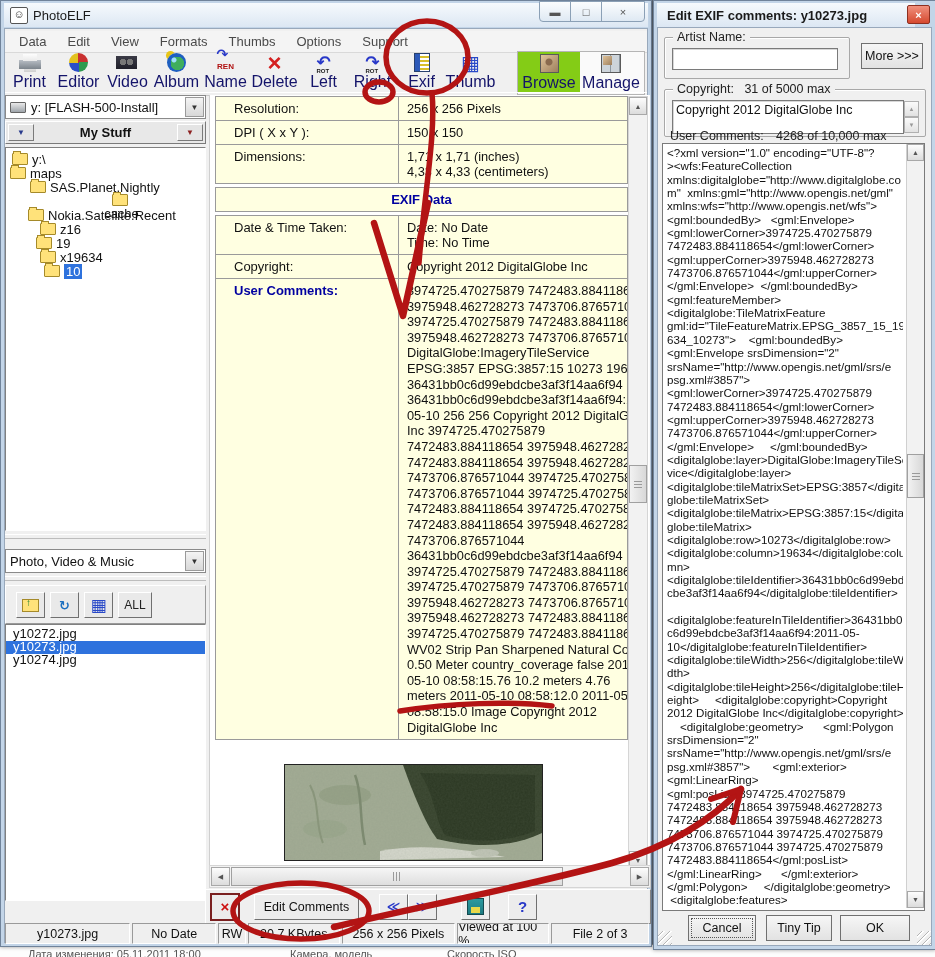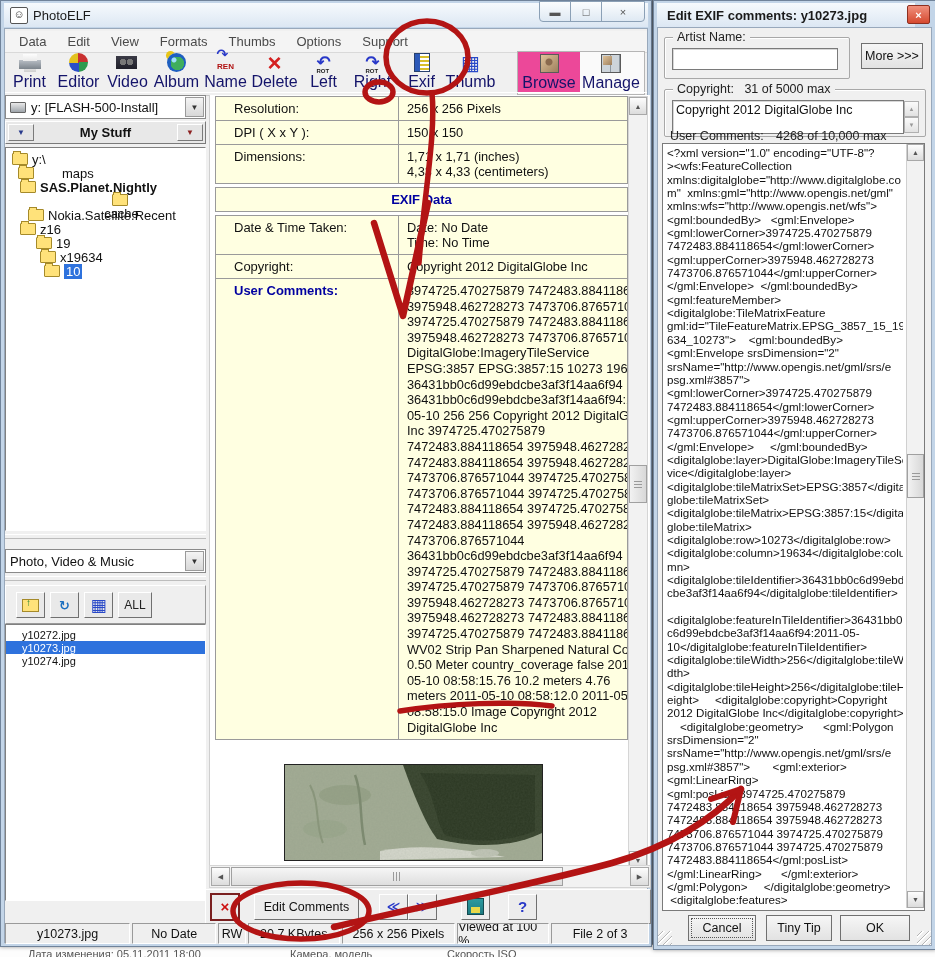--- a/index.html
+++ b/index.html
@@ -21,21 +21,21 @@
   .menubar{position:absolute;left:4px;top:30px;right:4px;height:21px;background:#f4f4f4;
            border-bottom:1px solid #d9d9d9;display:flex;align-items:center;gap:21px;padding-left:14px;color:#4a4a4a}
   .menuitem{cursor:default}
   .toolbar{position:absolute;left:4px;top:52px;width:505px;height:39px;display:flex}
   .tbtn{width:49px;height:38px;display:flex;flex-direction:column;align-items:center;justify-content:flex-start}
   .tblabel{font-size:16px;color:#14146a;margin-top:1px}
   .tbicon{width:24px;height:20px;position:relative;display:flex;align-items:center;justify-content:center}
   .toolgroup{position:absolute;left:516px;top:50px;width:126px;height:42px;border:1px solid #b5b5b5;
              background:#fafafa;display:flex}
   .toolgroup .tbtn{width:62px;padding-top:2px}
-  .toolgroup .tbtn:first-child{background:#ec4899}
+  .toolgroup .tbtn:first-child{background:#84cc16}
   .tbsep{position:absolute;left:4px;top:91px;right:4px;height:2px;border-top:1px solid #fff;border-bottom:1px solid #c7c7c7}
   
   .i-printer{background:linear-gradient(#fdfdfd,#e9e9e9) 5px 1px/14px 7px no-repeat,
              linear-gradient(#b9bfc6,#7c848c) 1px 7px/22px 9px no-repeat,
              linear-gradient(#e8e8e8,#cfcfcf) 6px 14px/12px 5px no-repeat}
   .i-editor-pie{background:conic-gradient(#c93030 0 25%,#2f9a4f 0 50%,#2c4fc9 0 75%,#e3c21f 0);border-radius:50%;width:19px;height:19px}
   .i-video-camera{background:radial-gradient(circle at 7px 9px,#777 3px,transparent 3.5px),
                   radial-gradient(circle at 14px 9px,#777 3px,transparent 3.5px),
                   linear-gradient(#3a3a46,#20202a) 0 3px/21px 13px no-repeat}
   .i-album-globe{background:radial-gradient(circle at 7px 7px,#9fe0ff 2px,transparent 3px),
@@ -77,21 +77,21 @@
   .sep3{height:3px;margin-top:3px;border-top:1px solid #fff;border-bottom:1px solid #bdbdbd}
   .listbtns{display:flex;gap:5px;padding:6px 4px 5px 10px;border:1px solid;border-color:#fff #9a9a9a #9a9a9a #fff;margin-top:4px;background:#efefef}
   .sbtn{width:27px;height:24px;border:1px solid;border-color:#fff #707070 #707070 #fff;background:#e9e9e9;
         display:flex;align-items:center;justify-content:center;font-size:13px}
   .sbtn .folder2{width:15px;height:11px;background:#ffe27a;border:1px solid #a58a2a;position:relative}
   .sbtn .folder2::after{content:"\2191";position:absolute;top:-3px;left:3px;color:#0a7a2a;font-weight:bold;font-size:10px}
   .sbtn.refresh{color:#1b6fbf;font-weight:bold}
   .sbtn.grid{color:#2848c8;font-size:17px}
   .sbtn.all{width:32px;font-size:12px;color:#222}
   .filelist{margin-top:0;height:272px;background:#fff;border:1px solid;border-color:#808080 #fff #fff #808080;padding-top:3px}
-  .fitem{height:13px;font-size:11px;padding-left:16px;display:flex;align-items:center}
+  .fitem{height:13px;font-size:13px;padding-left:7px;display:flex;align-items:flex-end}
   .fitem.sel{background:#2e72dd;color:#fff}
   
   .content{position:absolute;left:208px;top:94px;width:440px;height:792px;background:#fff;border-left:1px solid #cfcfcf}
   .exif-table{position:absolute;left:5px;top:1px;width:413px}
   .etbl{border:1px solid #9a9a9a;background:#ffffe1}
   .trow{display:flex;border-bottom:1px solid #9a9a9a}
   .trow:last-child{border-bottom:none}
   .tlabel{width:146px;flex:none;border-right:1px solid #9a9a9a;padding:4px 18px;white-space:pre-line}
   .tval{flex:1;padding:4px 8px;white-space:pre-line;font-size:12.8px;overflow:hidden}
   .boldlabel .tlabel{font-weight:bold;color:#0000a0}
@@ -267,41 +267,41 @@
       <span class="lbl">My Stuff</span>
       <span class="tri maroon">▼</span>
     </div>
     <div class="treebox">
 
         <div class="titem" style="padding-left: 6px;">
           <span class="folder"></span>
           <span class="tlab">y:\</span>
         </div>
 
-        <div class="titem" style="padding-left: 12px; gap: 24px;">
+        <div class="titem" style="padding-left: 4px;">
           <span class="folder"></span>
           <span class="tlab">maps</span>
         </div>
 
-        <div class="titem" style="padding-left: 14px; font-weight: bold;">
+        <div class="titem" style="padding-left: 24px;">
           <span class="folder"></span>
           <span class="tlab">SAS.Planet.Nightly</span>
         </div>
 
         <div class="titem" style="padding-left: 32px; flex-direction: column;">
           <span class="folder"></span>
           <span class="tlab">cache</span>
         </div>
 
         <div class="titem" style="padding-left: 22px;">
           <span class="folder"></span>
           <span class="tlab">Nokia.Satellite.Recent</span>
         </div>
 
-        <div class="titem" style="padding-left: 14px;">
+        <div class="titem" style="padding-left: 34px;">
           <span class="folder"></span>
           <span class="tlab">z16</span>
         </div>
 
         <div class="titem" style="padding-left: 30px;">
           <span class="folder"></span>
           <span class="tlab">19</span>
         </div>
 
         <div class="titem" style="padding-left: 34px;">

